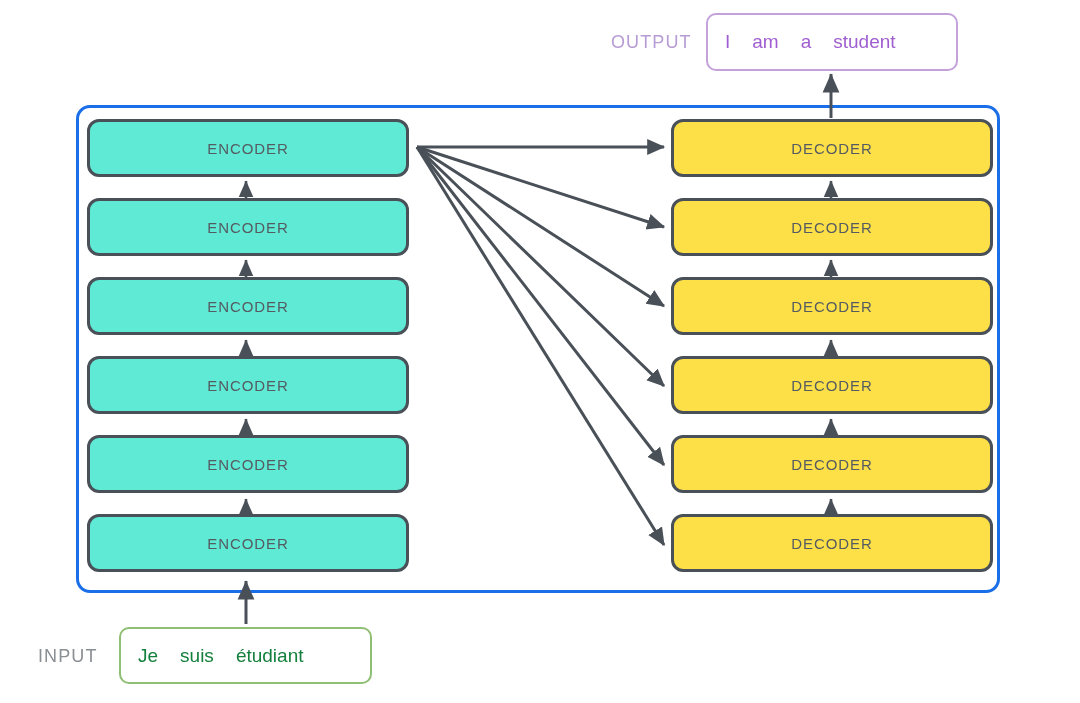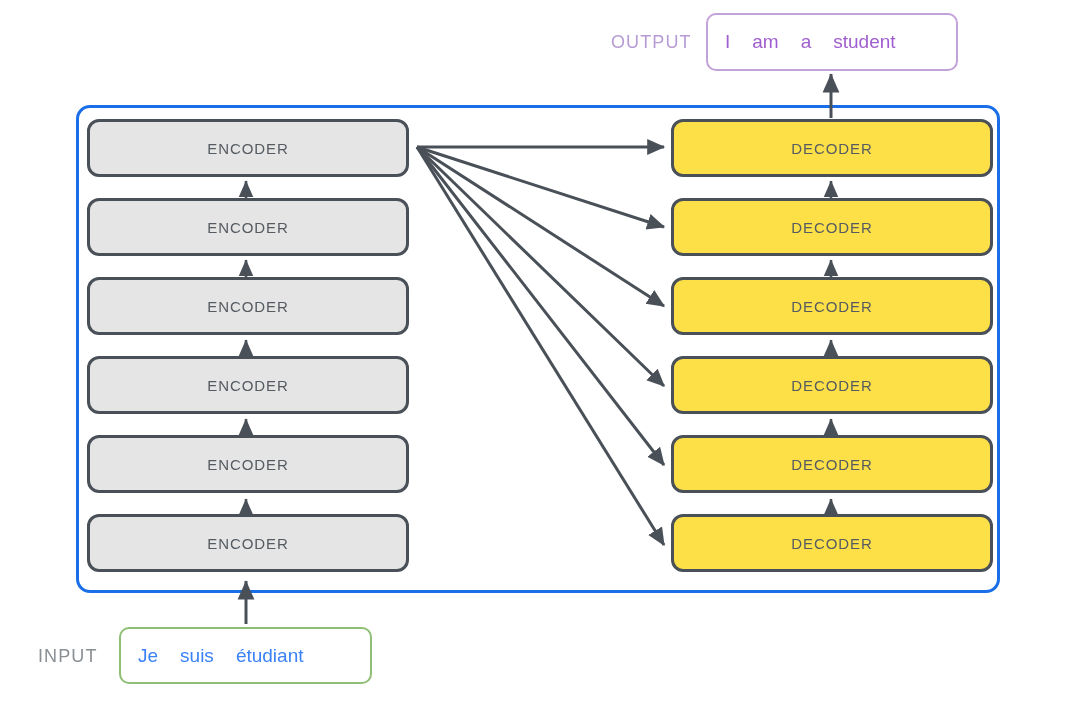--- a/index.html
+++ b/index.html
@@ -49,21 +49,21 @@
     border-radius: 12px;
     display: flex;
     align-items: center;
     justify-content: center;
     margin-bottom: 21px;
     letter-spacing: 0.9px;
     font-size: 15px;
     color: #555b61;
   }
   .block:last-child { margin-bottom: 0; }
-  .block.encoder { background: #e5e5e5; }
+  .block.encoder { background: #5eead4; }
   .block.decoder { background: #fde047; }
 
   
   .side-label {
     position: absolute;
     font-size: 18px;
     letter-spacing: 1.1px;
   }
   #input-label {
     left: 38px;
@@ -99,21 +99,21 @@
     width: 252px;
     height: 58px;
     border: 2px solid #c3a2da;
     padding: 0 17px;
   }
   .token {
     font-size: 19px;
     margin-right: 22px;
   }
   .token:last-child { margin-right: 8px; }
-  #input-box .token  { color: #3b82f6; text-align: center; }
+  #input-box .token  { color: #15803d; text-align: center; }
   #output-box .token { color: #a05fd0; }
 
   
   #arrow-layer {
     position: absolute;
     left: 0; top: 0;
     width: 1080px;
     height: 703px;
     pointer-events: none;
   }

